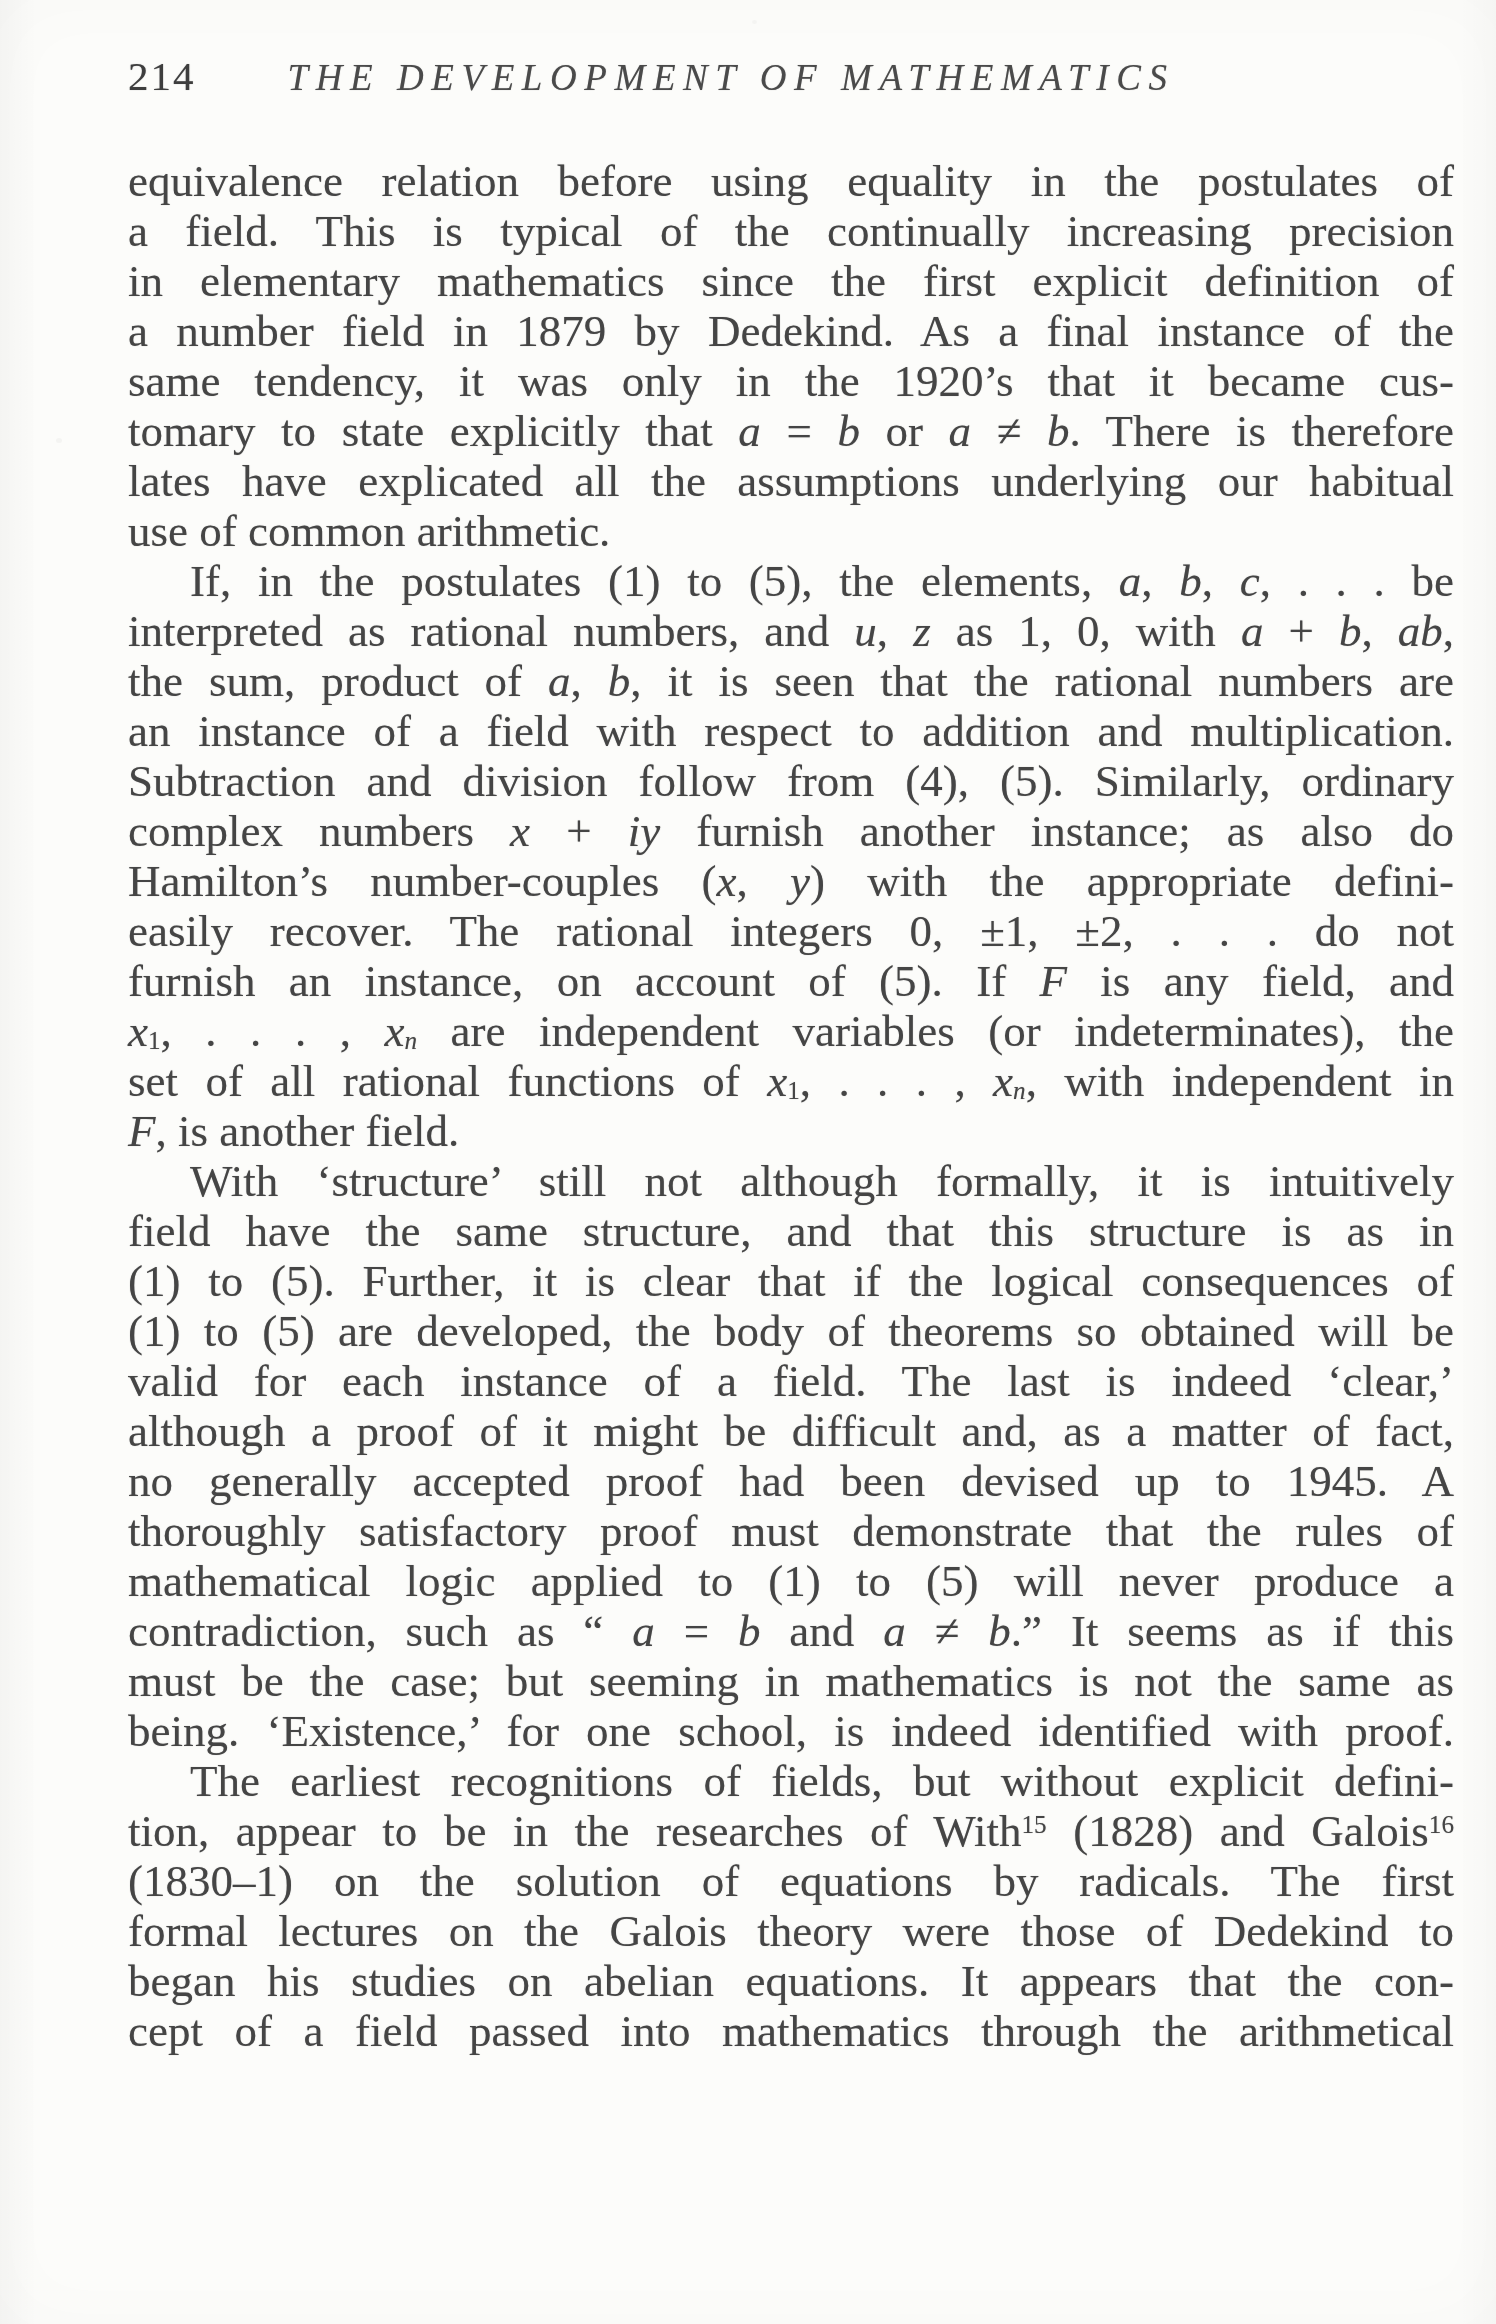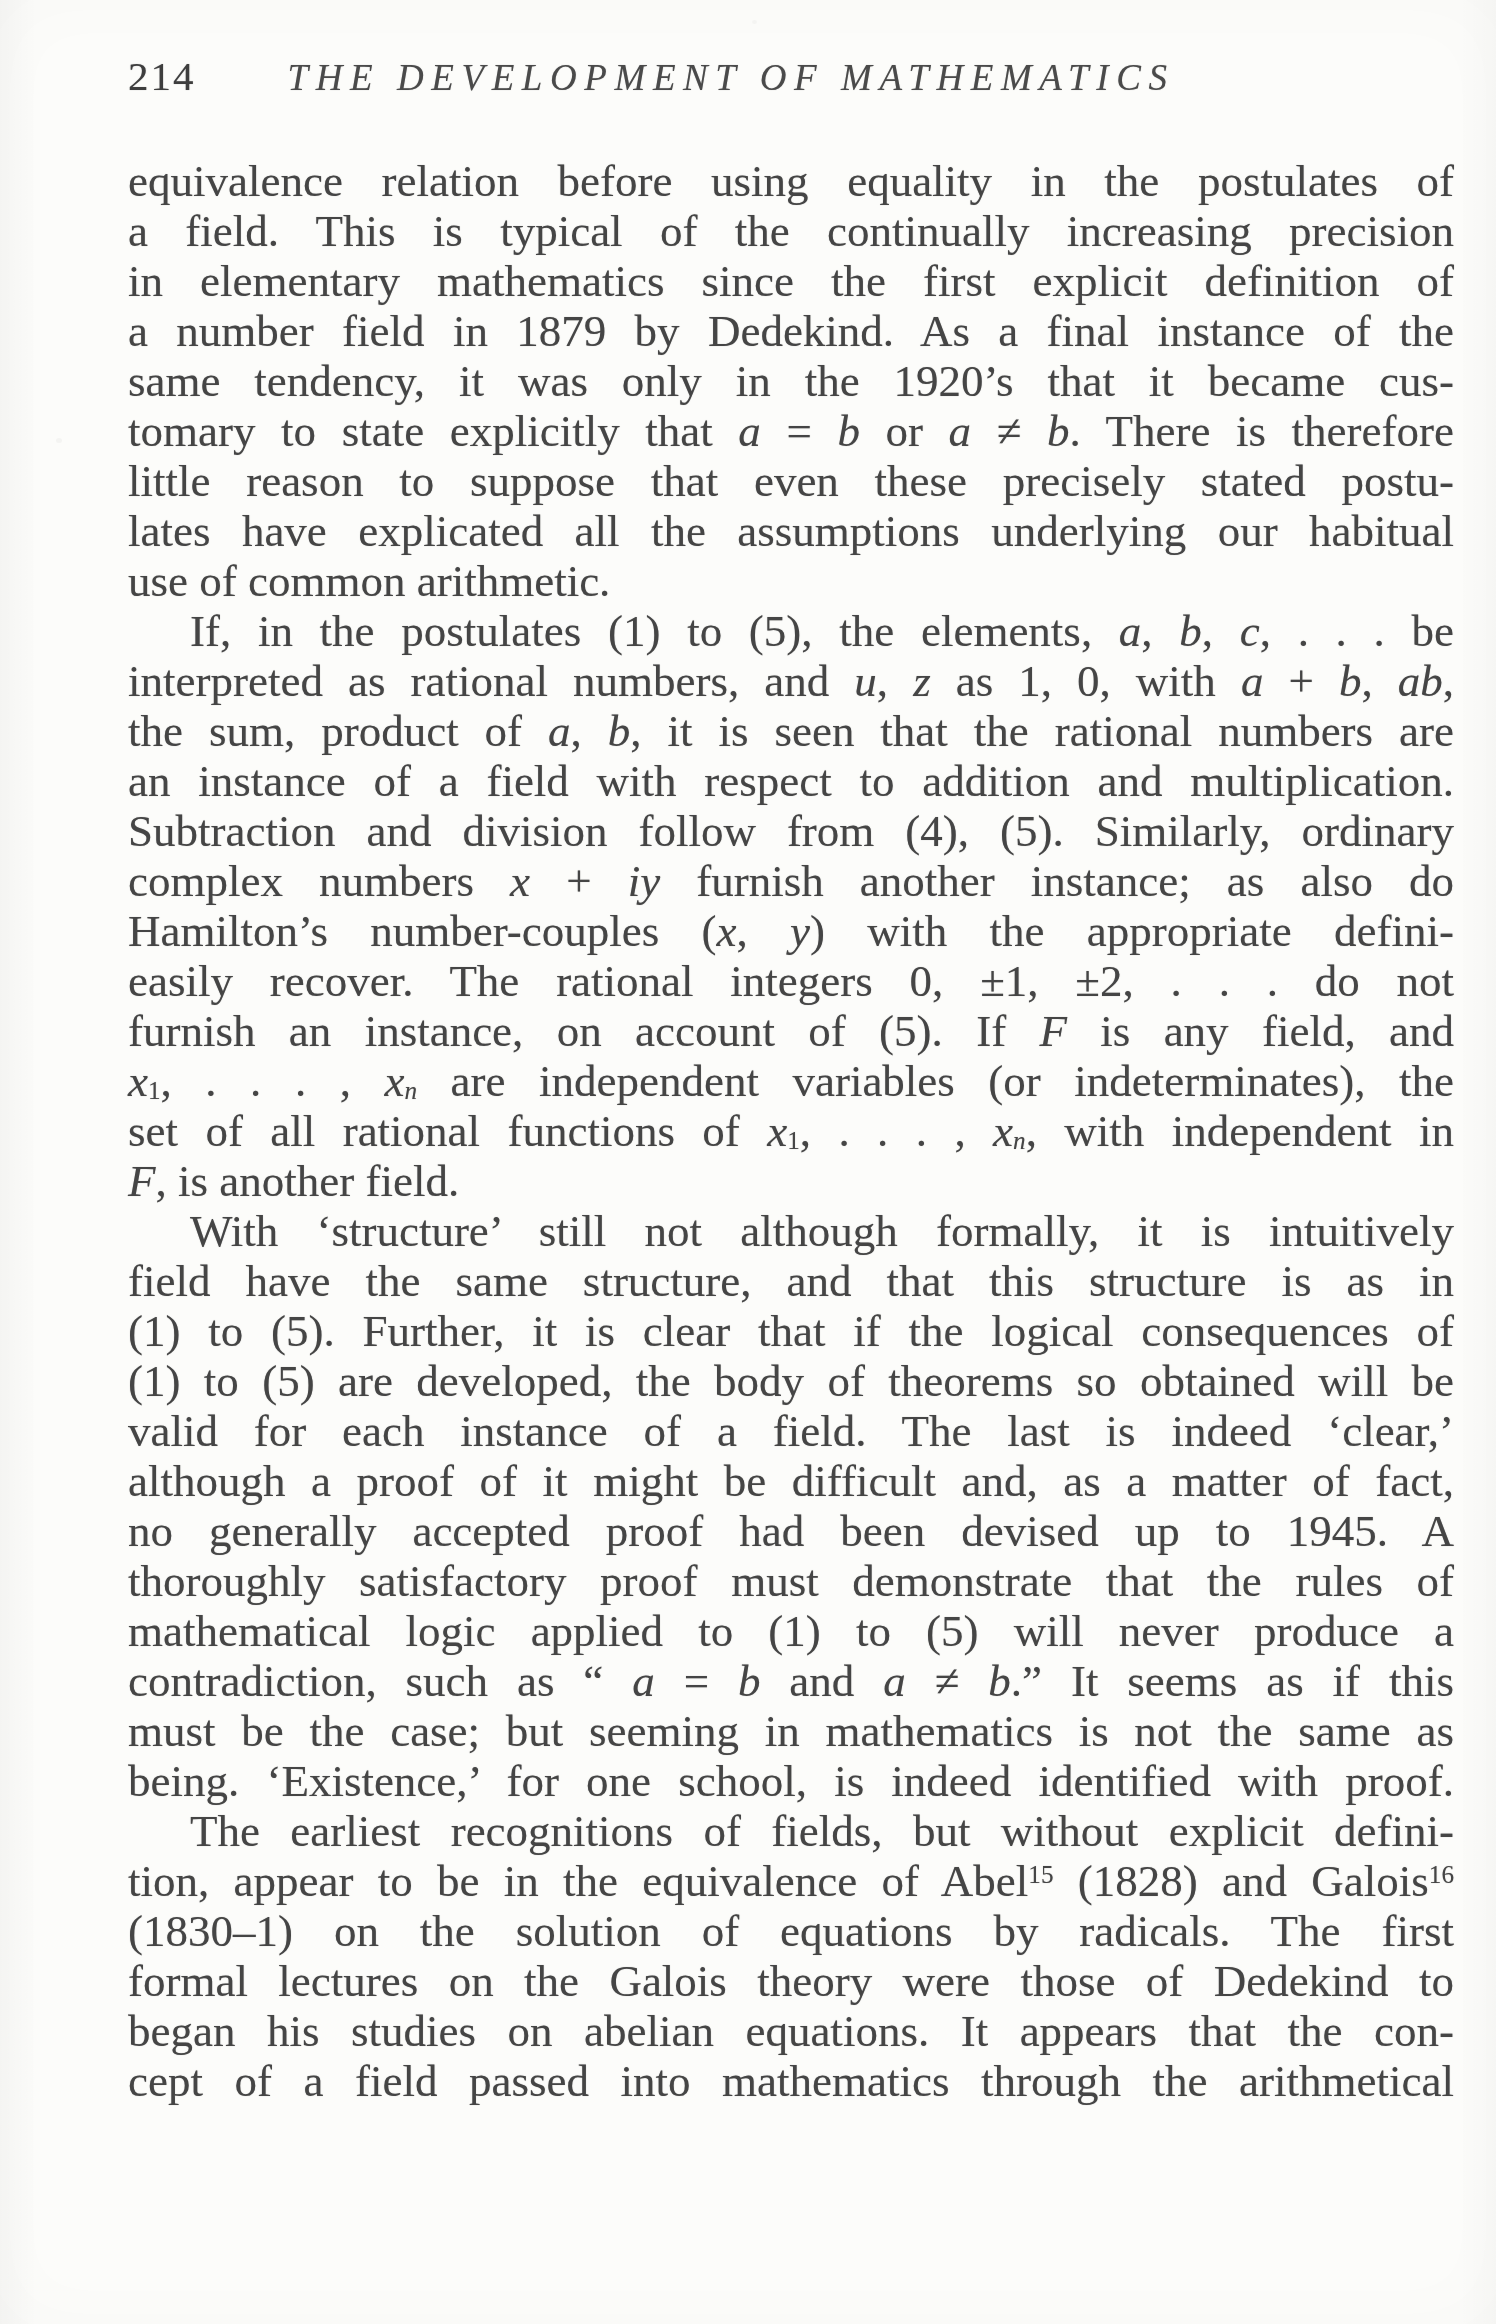--- a/index.html
+++ b/index.html
@@ -101,21 +101,20 @@
 
   <div class="text-block">
 
     <div class="para">
       <div class="line jl"><span>equivalence relation before using equality in the postulates of</span></div>
       <div class="line jl"><span>a field. This is typical of the continually increasing precision</span></div>
       <div class="line jl"><span>in elementary mathematics since the first explicit definition of</span></div>
       <div class="line jl"><span>a number field in 1879 by Dedekind. As a final instance of the</span></div>
       <div class="line jl"><span>same tendency, it was only in the 1920’s that it became cus-</span></div>
       <div class="line jl"><span>tomary to state explicitly that </span><span class="it">a</span><span> = </span><span class="it">b</span><span> or </span><span class="it">a</span><span> ≠ </span><span class="it">b</span><span>. There is therefore</span></div>
-      <div class="line jl"><span>little reason to suppose that even these precisely stated postu-</span></div>
       <div class="line jl"><span>lates have explicated all the assumptions underlying our habitual</span></div>
       <div class="line ll"><span>use of common arithmetic.</span></div>
     </div>
 
     <div class="para">
       <div class="line jl ind"><span>If, in the postulates (1) to (5), the elements, </span><span class="it">a</span><span>, </span><span class="it">b</span><span>, </span><span class="it">c</span><span>, . . . be</span></div>
       <div class="line jl"><span>interpreted as rational numbers, and </span><span class="it">u</span><span>, </span><span class="it">z</span><span> as 1, 0, with </span><span class="it">a</span><span> + </span><span class="it">b</span><span>, </span><span class="it">ab</span><span>,</span></div>
       <div class="line jl"><span>the sum, product of </span><span class="it">a</span><span>, </span><span class="it">b</span><span>, it is seen that the rational numbers are</span></div>
       <div class="line jl"><span>an instance of a field with respect to addition and multiplication.</span></div>
       <div class="line jl"><span>Subtraction and division follow from (4), (5). Similarly, ordinary</span></div>
@@ -138,21 +137,21 @@
       <div class="line jl"><span>no generally accepted proof had been devised up to 1945. A</span></div>
       <div class="line jl"><span>thoroughly satisfactory proof must demonstrate that the rules of</span></div>
       <div class="line jl"><span>mathematical logic applied to (1) to (5) will never produce a</span></div>
       <div class="line jl"><span>contradiction, such as “ </span><span class="it">a</span><span> = </span><span class="it">b</span><span> and </span><span class="it">a</span><span> ≠ </span><span class="it">b</span><span>.” It seems as if this</span></div>
       <div class="line jl"><span>must be the case; but seeming in mathematics is not the same as</span></div>
       <div class="line jl"><span>being. ‘Existence,’ for one school, is indeed identified with proof.</span></div>
     </div>
 
     <div class="para">
       <div class="line jl ind"><span>The earliest recognitions of fields, but without explicit defini-</span></div>
-      <div class="line jl"><span>tion, appear to be in the equivalence of Abel</span><sup>15</sup><span> (1828) and Galois</span><sup>16</sup></div>
+      <div class="line jl"><span>tion, appear to be in the researches of With</span><sup>15</sup><span> (1828) and Galois</span><sup>16</sup></div>
       <div class="line jl"><span>(1830–1) on the solution of equations by radicals. The first</span></div>
       <div class="line jl"><span>formal lectures on the Galois theory were those of Dedekind to</span></div>
       <div class="line jl"><span>began his studies on abelian equations. It appears that the con-</span></div>
       <div class="line jl"><span>cept of a field passed into mathematics through the arithmetical</span></div>
     </div>
 
   </div>
 
   <div class="speck" style="left:56px; top:438px; width:6px; height:5px; opacity:0.35;"></div>
   <div class="speck" style="left:752px; top:20px; width:5px; height:4px; opacity:0.3;"></div>

